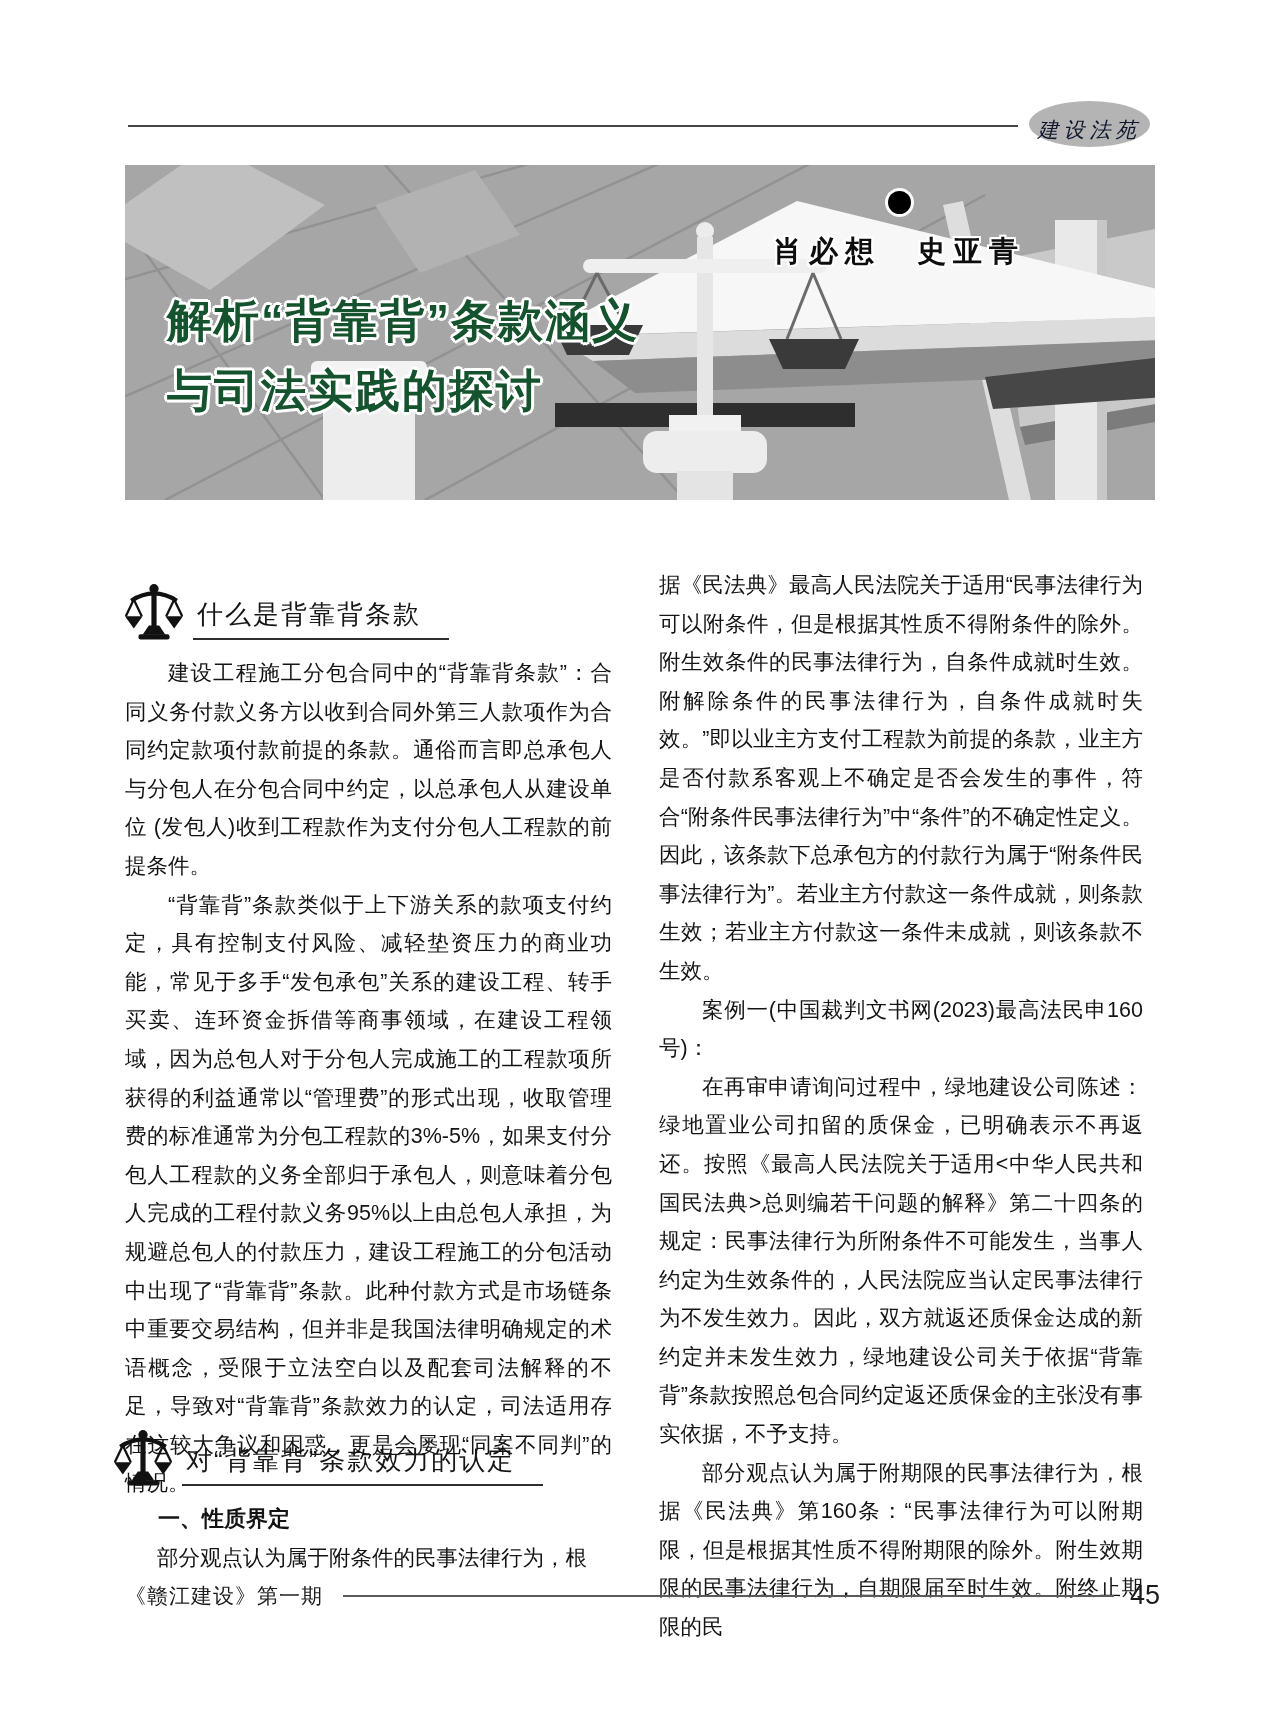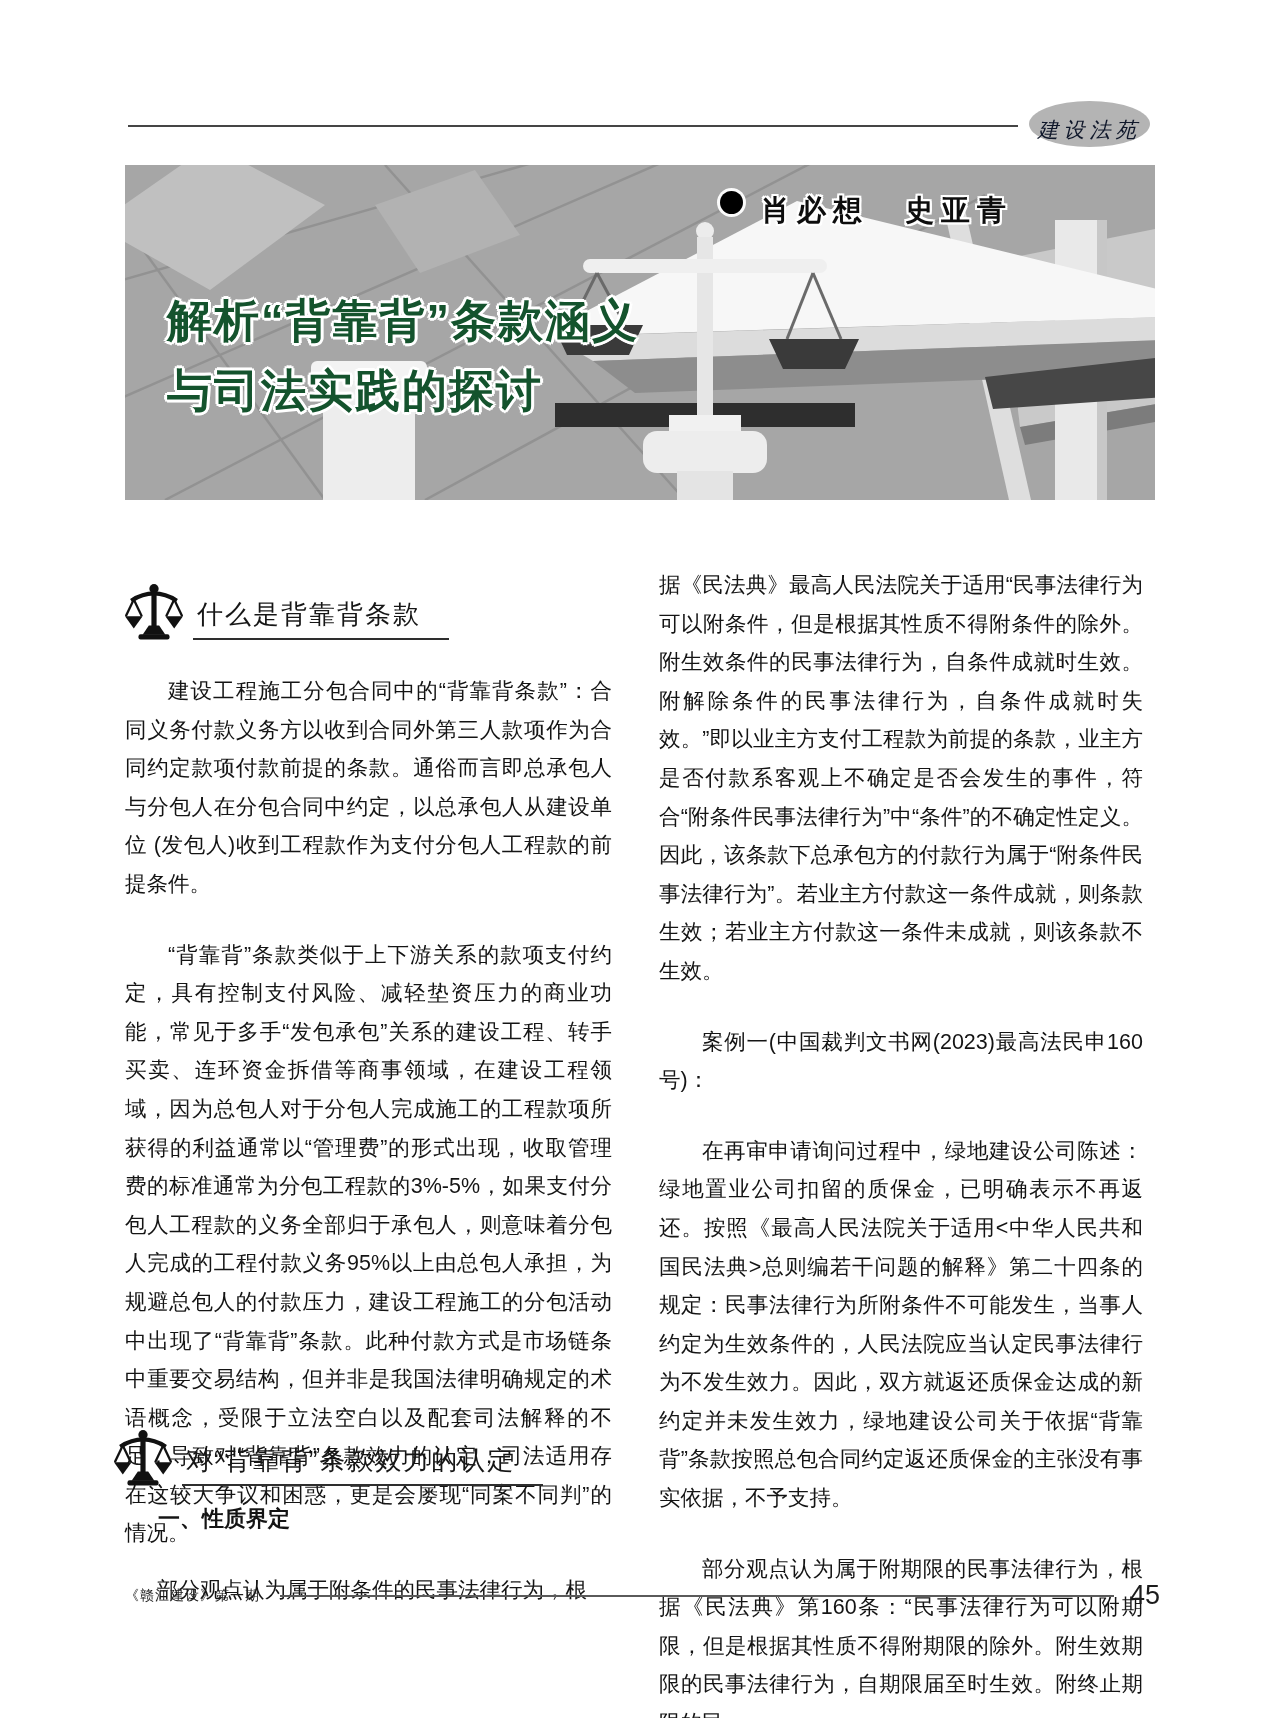--- a/index.html
+++ b/index.html
@@ -9,50 +9,50 @@
   
   .top-rule{position:absolute;left:128px;top:125px;width:890px;height:2px;background:#454545;}
   .badge{position:absolute;left:1029px;top:101px;width:121px;height:46px;background:#b4b4b4;
          border-radius:50%;display:flex;align-items:center;justify-content:center;}
   .badge-label{font-family:"DejaVu Serif","Liberation Serif",serif;font-style:italic;
          font-size:21px;letter-spacing:5px;color:#0f172a;white-space:nowrap;margin-top:12px;}
 
   
   .hero{position:absolute;left:125px;top:165px;width:1030px;height:335px;overflow:hidden;background:#a6a6a6;}
   .hero svg.scene{position:absolute;left:0;top:0;width:100%;height:100%;display:block;}
-  .authors{position:absolute;right:142px;top:26px;display:flex;gap:18px;}
+  .authors{position:absolute;right:130px;top:26px;display:flex;align-items:center;gap:18px;flex-direction:column;}
   .author-dot{width:23px;height:23px;border-radius:50%;background:#000;
               box-shadow:0 0 0 3px rgba(255,255,255,.95);}
   .author-names{font-family:"DejaVu Serif","Liberation Serif",serif;font-weight:bold;font-size:29px;
               letter-spacing:7px;color:#0d0d0d;white-space:nowrap;
               text-shadow:2px 0 0 #fff,-2px 0 0 #fff,0 2px 0 #fff,0 -2px 0 #fff,
                           2px 2px 0 #fff,-2px 2px 0 #fff,2px -2px 0 #fff,-2px -2px 0 #fff;}
   .hero-title{position:absolute;left:42px;top:126px;}
   .hero-title span{display:block;height:70px;font-size:45px;font-weight:800;letter-spacing:2px;
               color:#14532d;white-space:nowrap;
               text-shadow:3px 0 0 #fff,-3px 0 0 #fff,0 3px 0 #fff,0 -3px 0 #fff,
                           2px 2px 0 #fff,-2px 2px 0 #fff,2px -2px 0 #fff,-2px -2px 0 #fff;}
 
   
   .col{position:absolute;font-size:21.5px;line-height:38.6px;text-align:justify;color:#141414;}
   .col p{margin:0;}
-  .col p.indent{text-indent:2em;margin-top:32px;}
+  .col p.indent{text-indent:2em;}
   .col-left-a{left:125px;top:578px;width:487px;}
   .col-left-b{left:114px;top:1424px;width:487px;}
   .col-right{left:659px;top:566px;width:484px;}
 
   .sec-head{display:flex;align-items:flex-end;height:62px;margin-bottom:14px;}
   .sec-head .scales{flex:0 0 auto;margin-right:10px;}
   .sec-title{font-size:26px;letter-spacing:2px;color:#161616;border-bottom:2px solid #2e2e2e;
              padding:0 28px 4px 4px;white-space:nowrap;}
   .subhead{font-weight:bold;font-size:22px;text-indent:2em;}
 
   
   .footer{position:absolute;left:125px;top:1580px;width:1035px;display:flex;align-items:center;}
-  .journal{font-size:14px;letter-spacing:1px;color:#1c1c1c;white-space:nowrap;}
+  .journal{font-size:21px;letter-spacing:1px;color:#1c1c1c;white-space:nowrap;}
   .foot-rule{flex:1;height:2px;background:#5a5a5a;margin:0 16px 0 20px;}
   .pageno{font-size:27px;color:#1c1c1c;}
 </style>
 </head>
 <body>
 
 <div class="page">
 
   <div class="top-rule"></div>
   <div class="badge">

